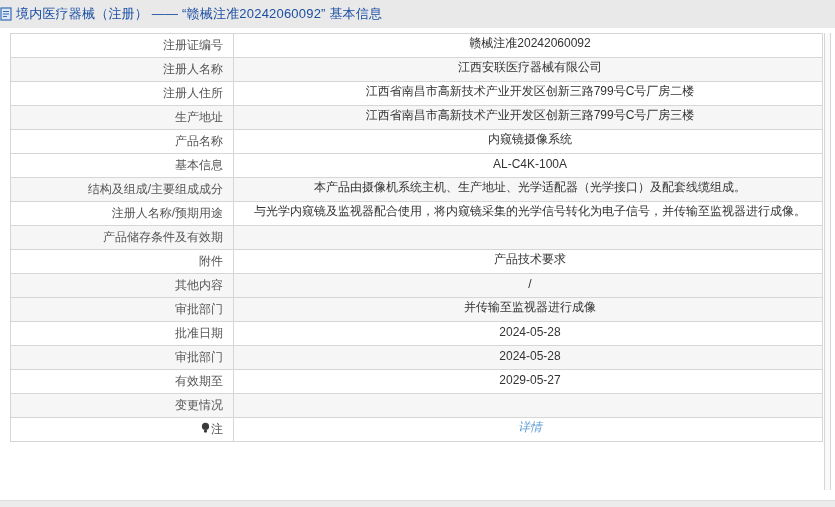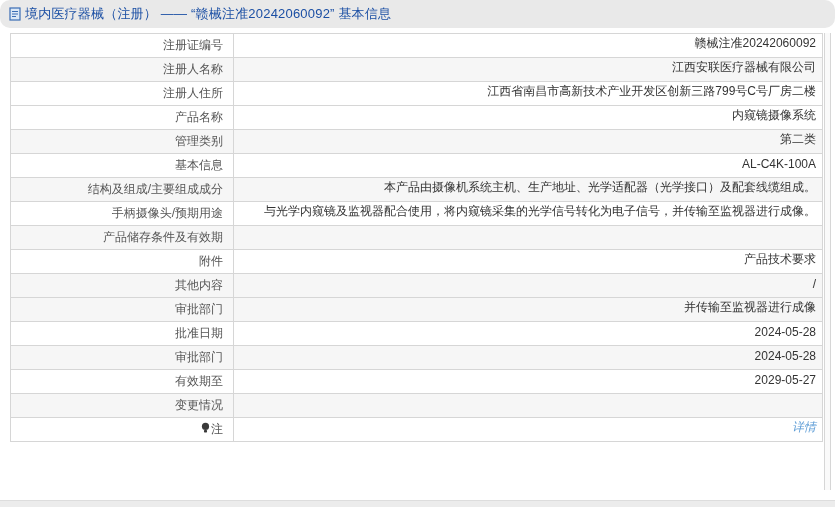--- a/index.html
+++ b/index.html
@@ -9,22 +9,20 @@
     font-family: "Liberation Sans", "DejaVu Sans", sans-serif;
     overflow: hidden;
   }
   .page { position: relative; width: 835px; height: 507px; }
 
   .header {
     height: 28px;
     background: #e9e9e9;
     display: flex;
     align-items: center;
-    padding-left: 9px;
-    border-radius: 10px;
   }
   .doc-icon { display: inline-flex; margin-right: 4px; }
   .title {
     color: #1b4fa4;
     font-size: 13px;
     letter-spacing: 0.2px;
   }
 
   table.info-table {
     position: absolute;
@@ -45,21 +43,21 @@
     white-space: nowrap;
     overflow: hidden;
   }
   .info-table th {
     width: 223px;
     text-align: right;
     padding: 0 10px 0 6px;
     color: #555555;
   }
   .info-table td {
-    text-align: right;
+    text-align: center;
     padding: 0 6px 4px 10px;
     color: #333333;
   }
   .info-table a {
     color: #5b9bd5;
     text-decoration: none;
     cursor: pointer;
     font-style: italic;
   }
   .bulb {
@@ -108,38 +106,38 @@
           <td>赣械注准20242060092</td>
         </tr>
         <tr class="alt">
           <th>注册人名称</th>
           <td>江西安联医疗器械有限公司</td>
         </tr>
         <tr>
           <th>注册人住所</th>
           <td>江西省南昌市高新技术产业开发区创新三路799号C号厂房二楼</td>
         </tr>
+        <tr class="alt">
+          <th>生产地址</th>
+          <td>江西省南昌市高新技术产业开发区创新三路799号C号厂房三楼</td>
+        </tr>
         <tr>
           <th>产品名称</th>
           <td>内窥镜摄像系统</td>
-        </tr>
-        <tr class="alt">
-          <th>管理类别</th>
-          <td>第二类</td>
         </tr>
         <tr>
           <th>基本信息</th>
           <td>AL-C4K-100A</td>
         </tr>
         <tr class="alt">
           <th>结构及组成/主要组成成分</th>
           <td>本产品由摄像机系统主机、生产地址、光学适配器（光学接口）及配套线缆组成。</td>
         </tr>
         <tr>
-          <th>手柄摄像头/预期用途</th>
+          <th>注册人名称/预期用途</th>
           <td>与光学内窥镜及监视器配合使用，将内窥镜采集的光学信号转化为电子信号，并传输至监视器进行成像。</td>
         </tr>
         <tr class="alt">
           <th>产品储存条件及有效期</th>
           <td></td>
         </tr>
         <tr>
           <th>附件</th>
           <td>产品技术要求</td>
         </tr>

